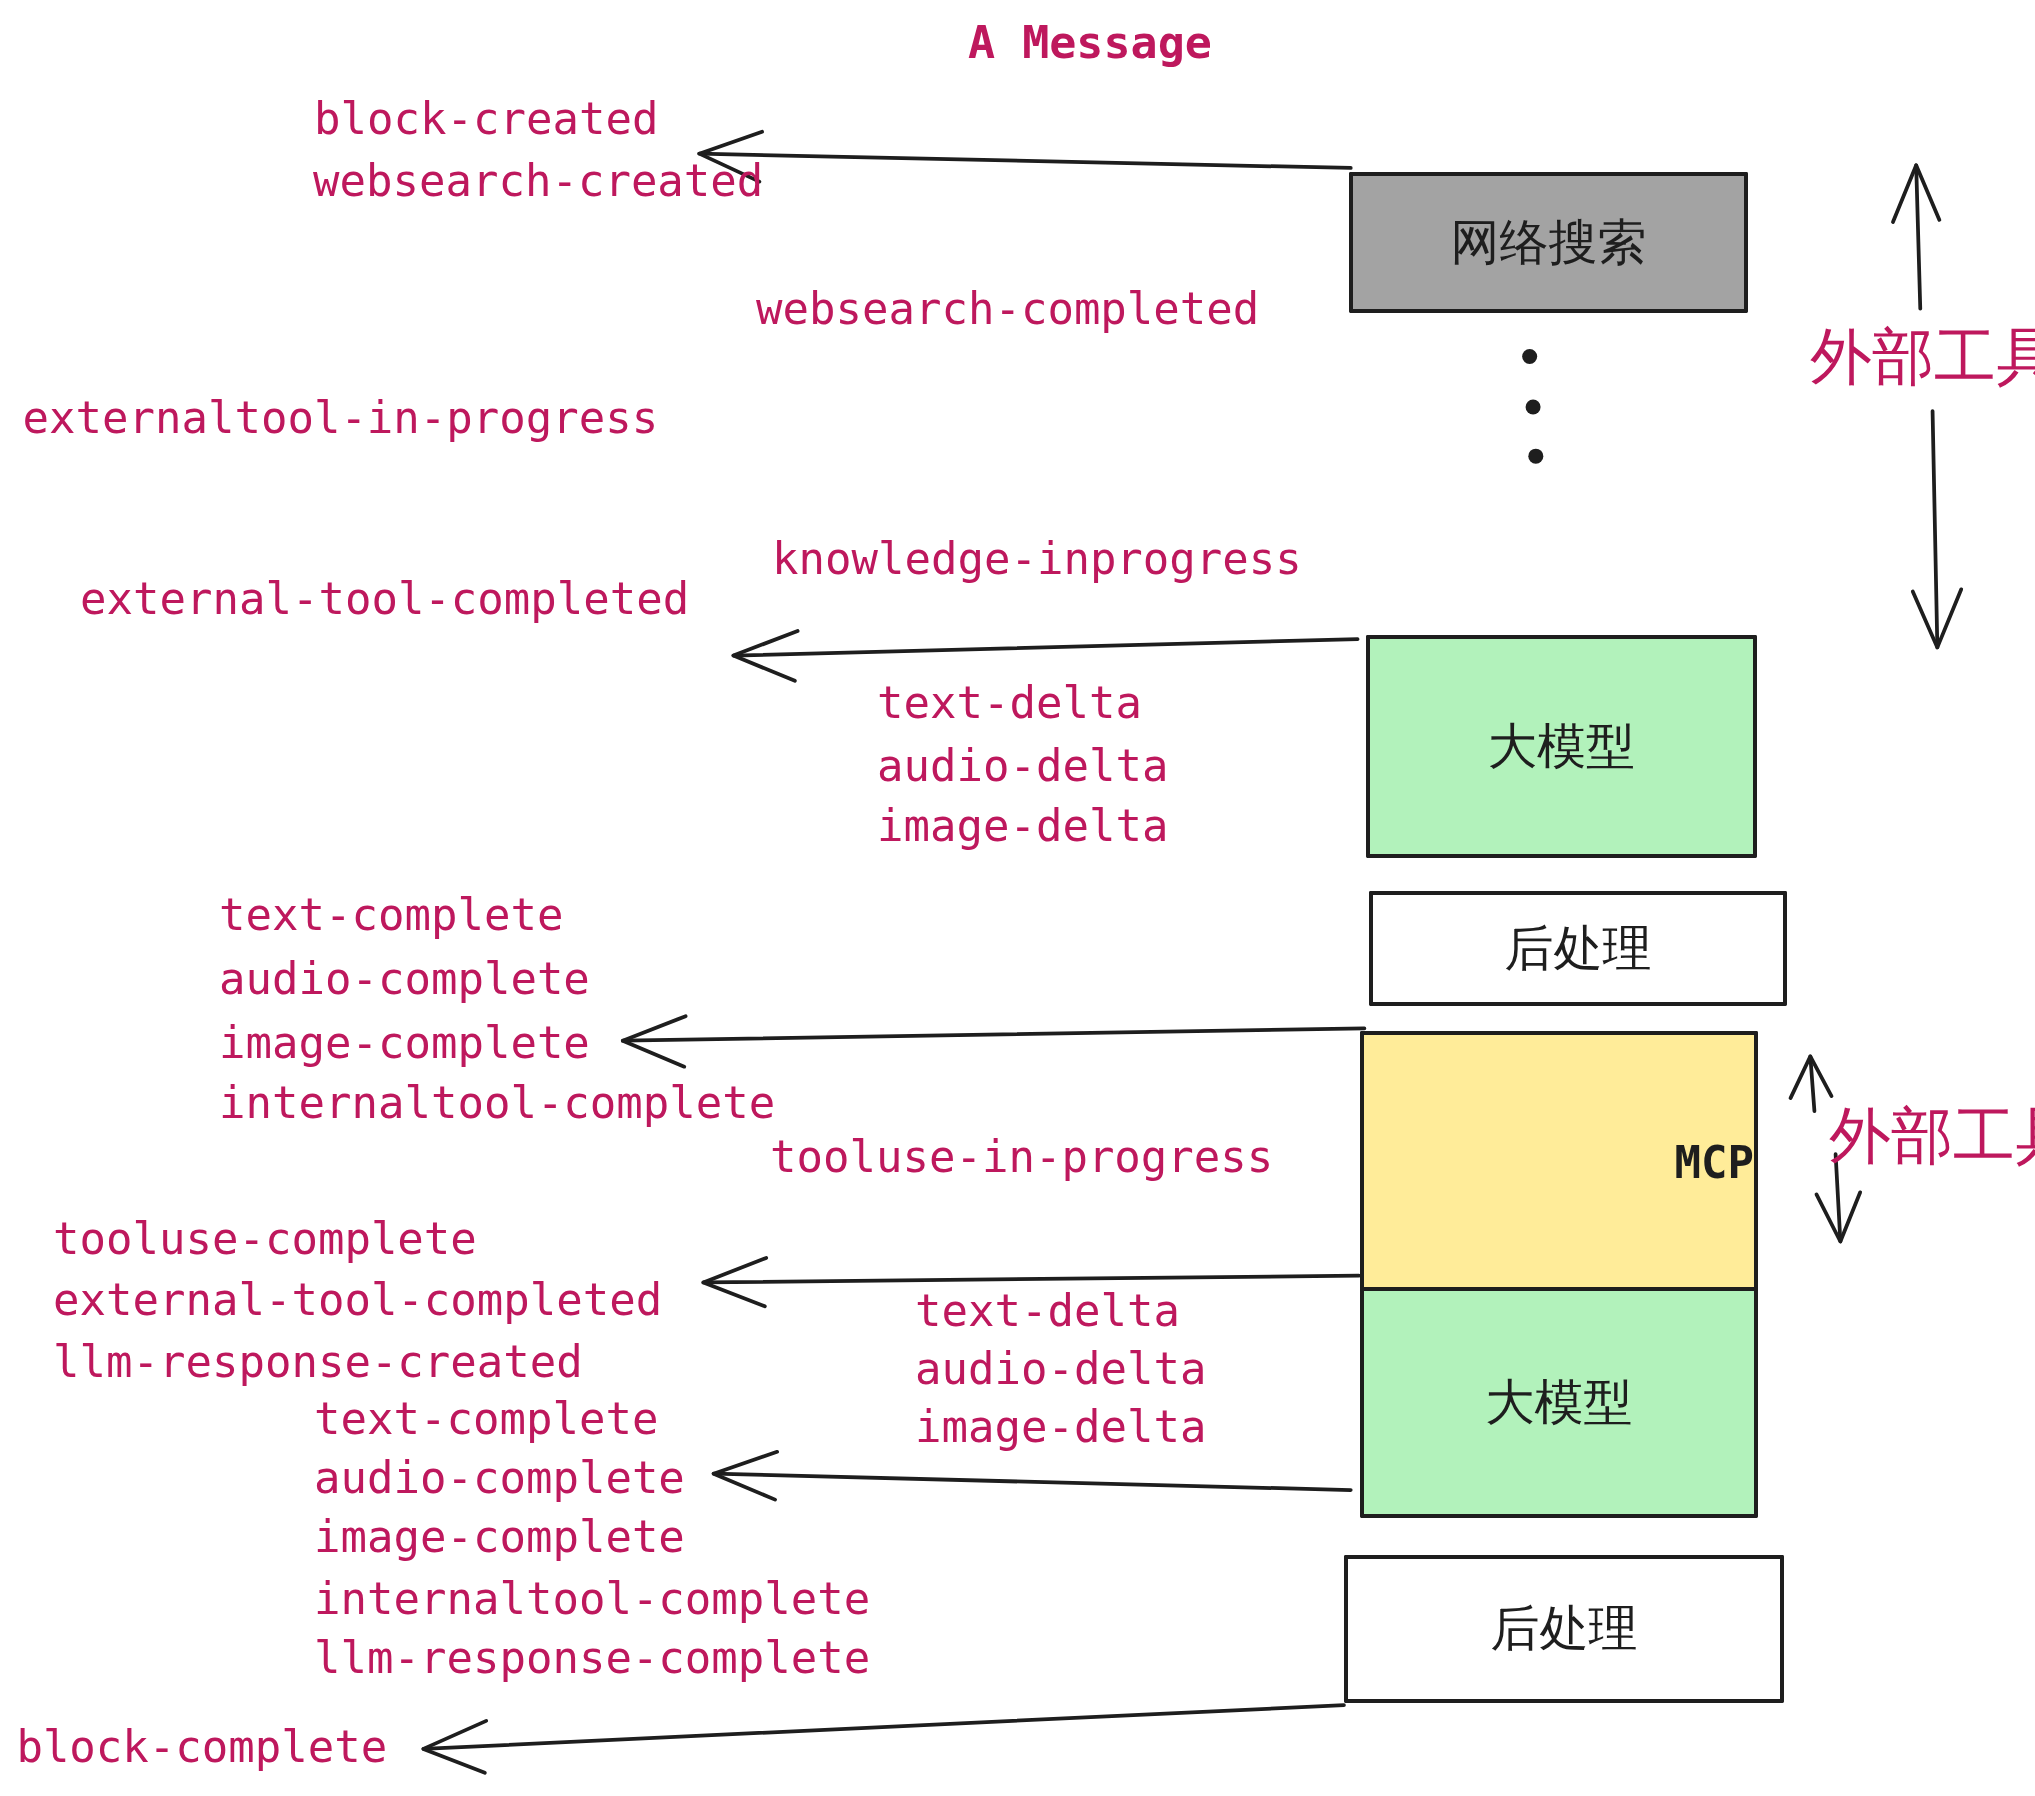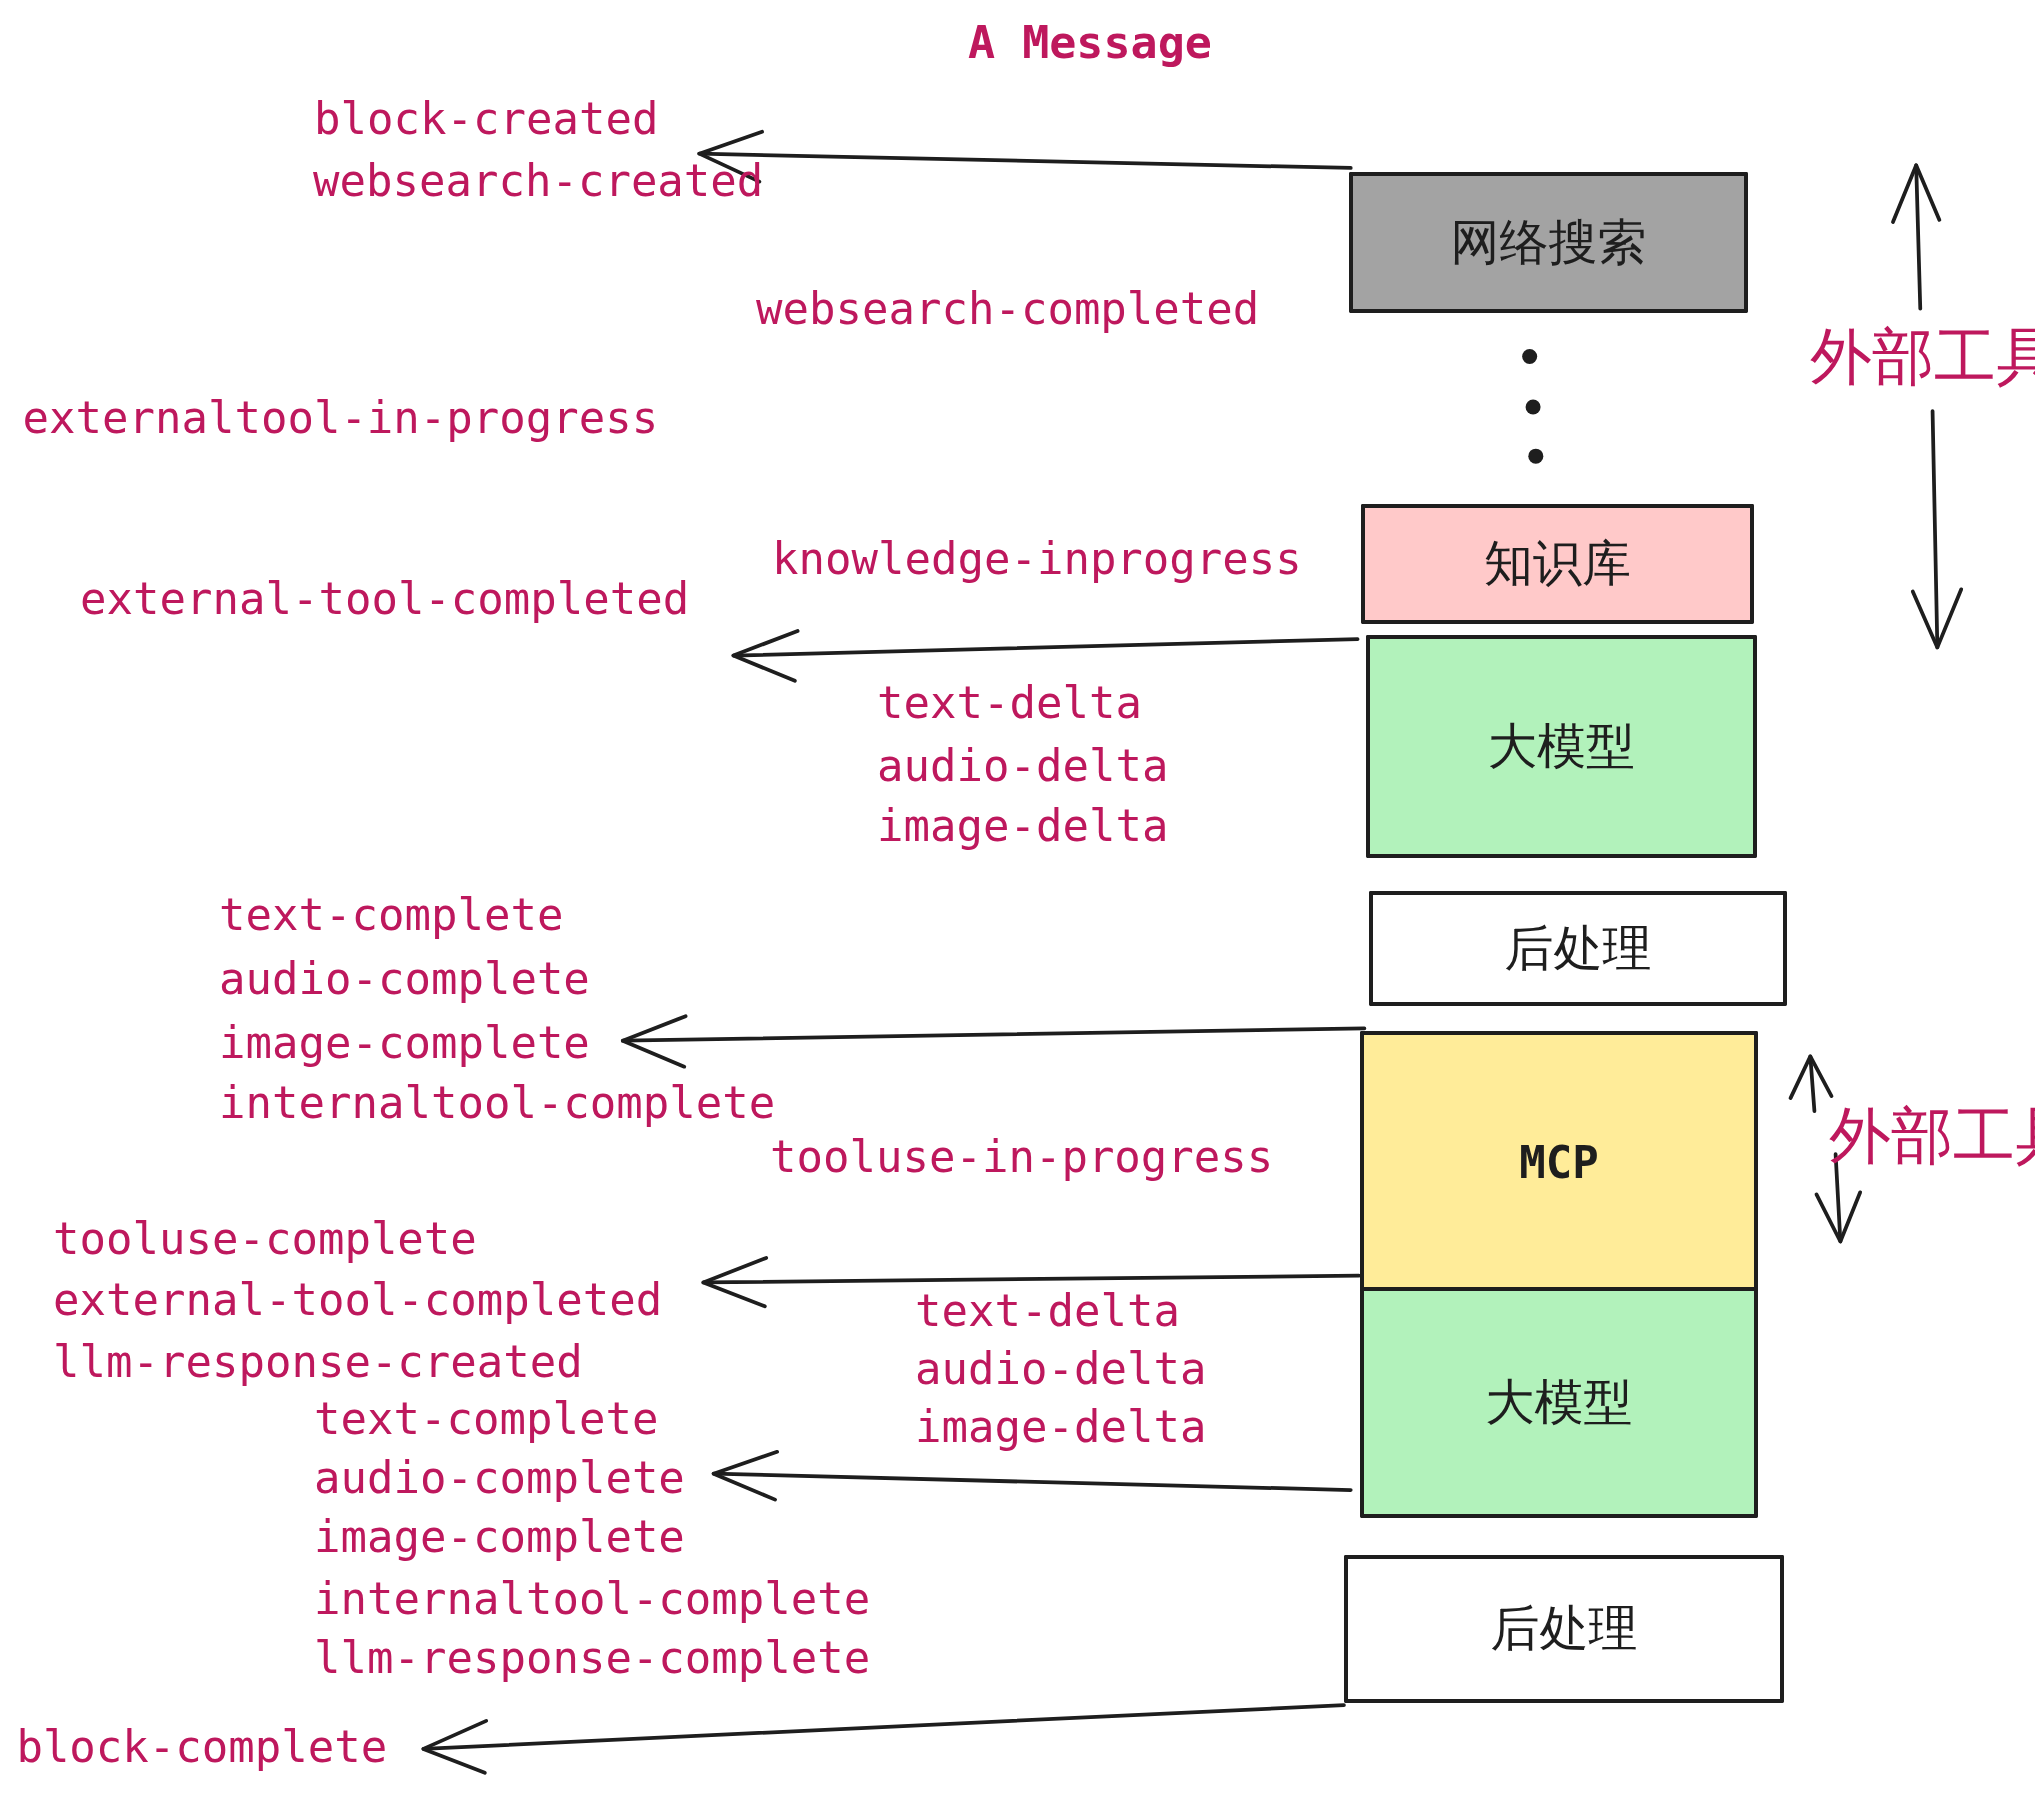--- a/index.html
+++ b/index.html
@@ -88,30 +88,27 @@
     <circle class="dot" cx="2240" cy="522" r="11"></circle>
     <circle class="dot" cx="2245" cy="596" r="11"></circle>
     <circle class="dot" cx="2249" cy="668" r="11"></circle>
   </svg>
 
   <div class="lbl title" style="left:968px;top:42px;">A Message</div>
 
   <div class="box" style="left:1349px;top:172px;width:399px;height:141px;background:#a3a3a3;">
     <span>网络搜索</span>
   </div>
-  <div class="box" style="left:1361px;top:504px;width:393px;height:120px;background:#ffc9c9;">
-    <span>知识库</span>
-  </div>
   <div class="box" style="left:1366px;top:635px;width:391px;height:223px;background:#b2f2bb;">
     <span>大模型</span>
   </div>
   <div class="box" style="left:1369px;top:891px;width:418px;height:115px;background:#ffffff;">
     <span>后处理</span>
   </div>
-  <div class="box mcp-font" style="left:1360px;top:1031px;width:398px;height:263px;background:#ffec99;">
+  <div class="box mcp-font" style="left:1360px;top:1031px;width:398px;height:263px;background:#ffec99;justify-content:flex-end;">
     <span>MCP</span>
   </div>
   <div class="box" style="left:1360px;top:1287px;width:398px;height:231px;background:#b2f2bb;">
     <span>大模型</span>
   </div>
   <div class="box" style="left:1344px;top:1555px;width:440px;height:148px;background:#ffffff;">
     <span>后处理</span>
   </div>
 
   <div class="lbl cjk" style="left:1810px;top:357px;">外部工具</div>

